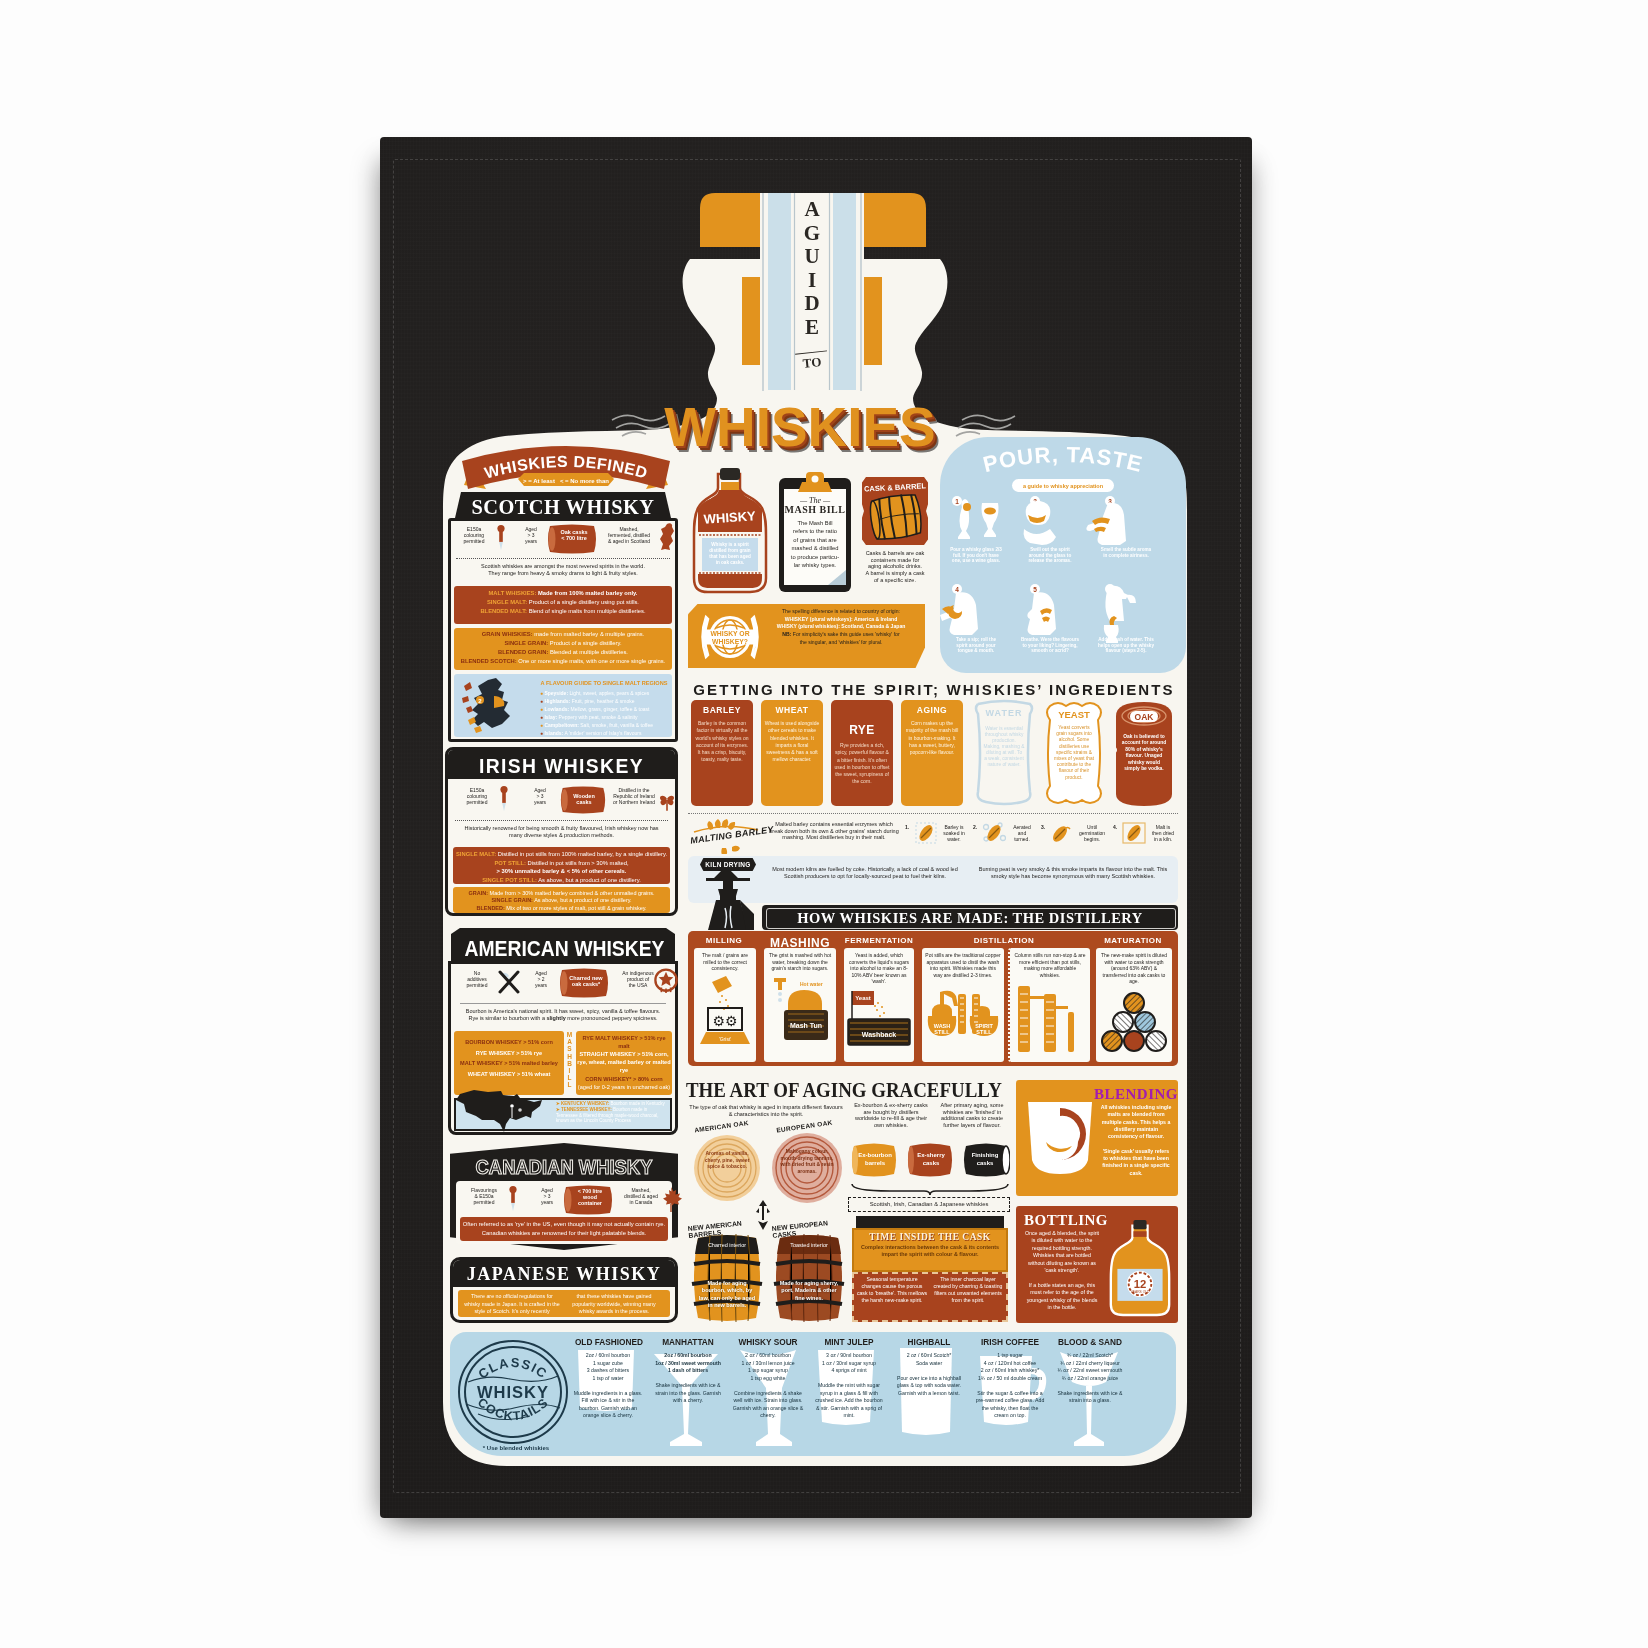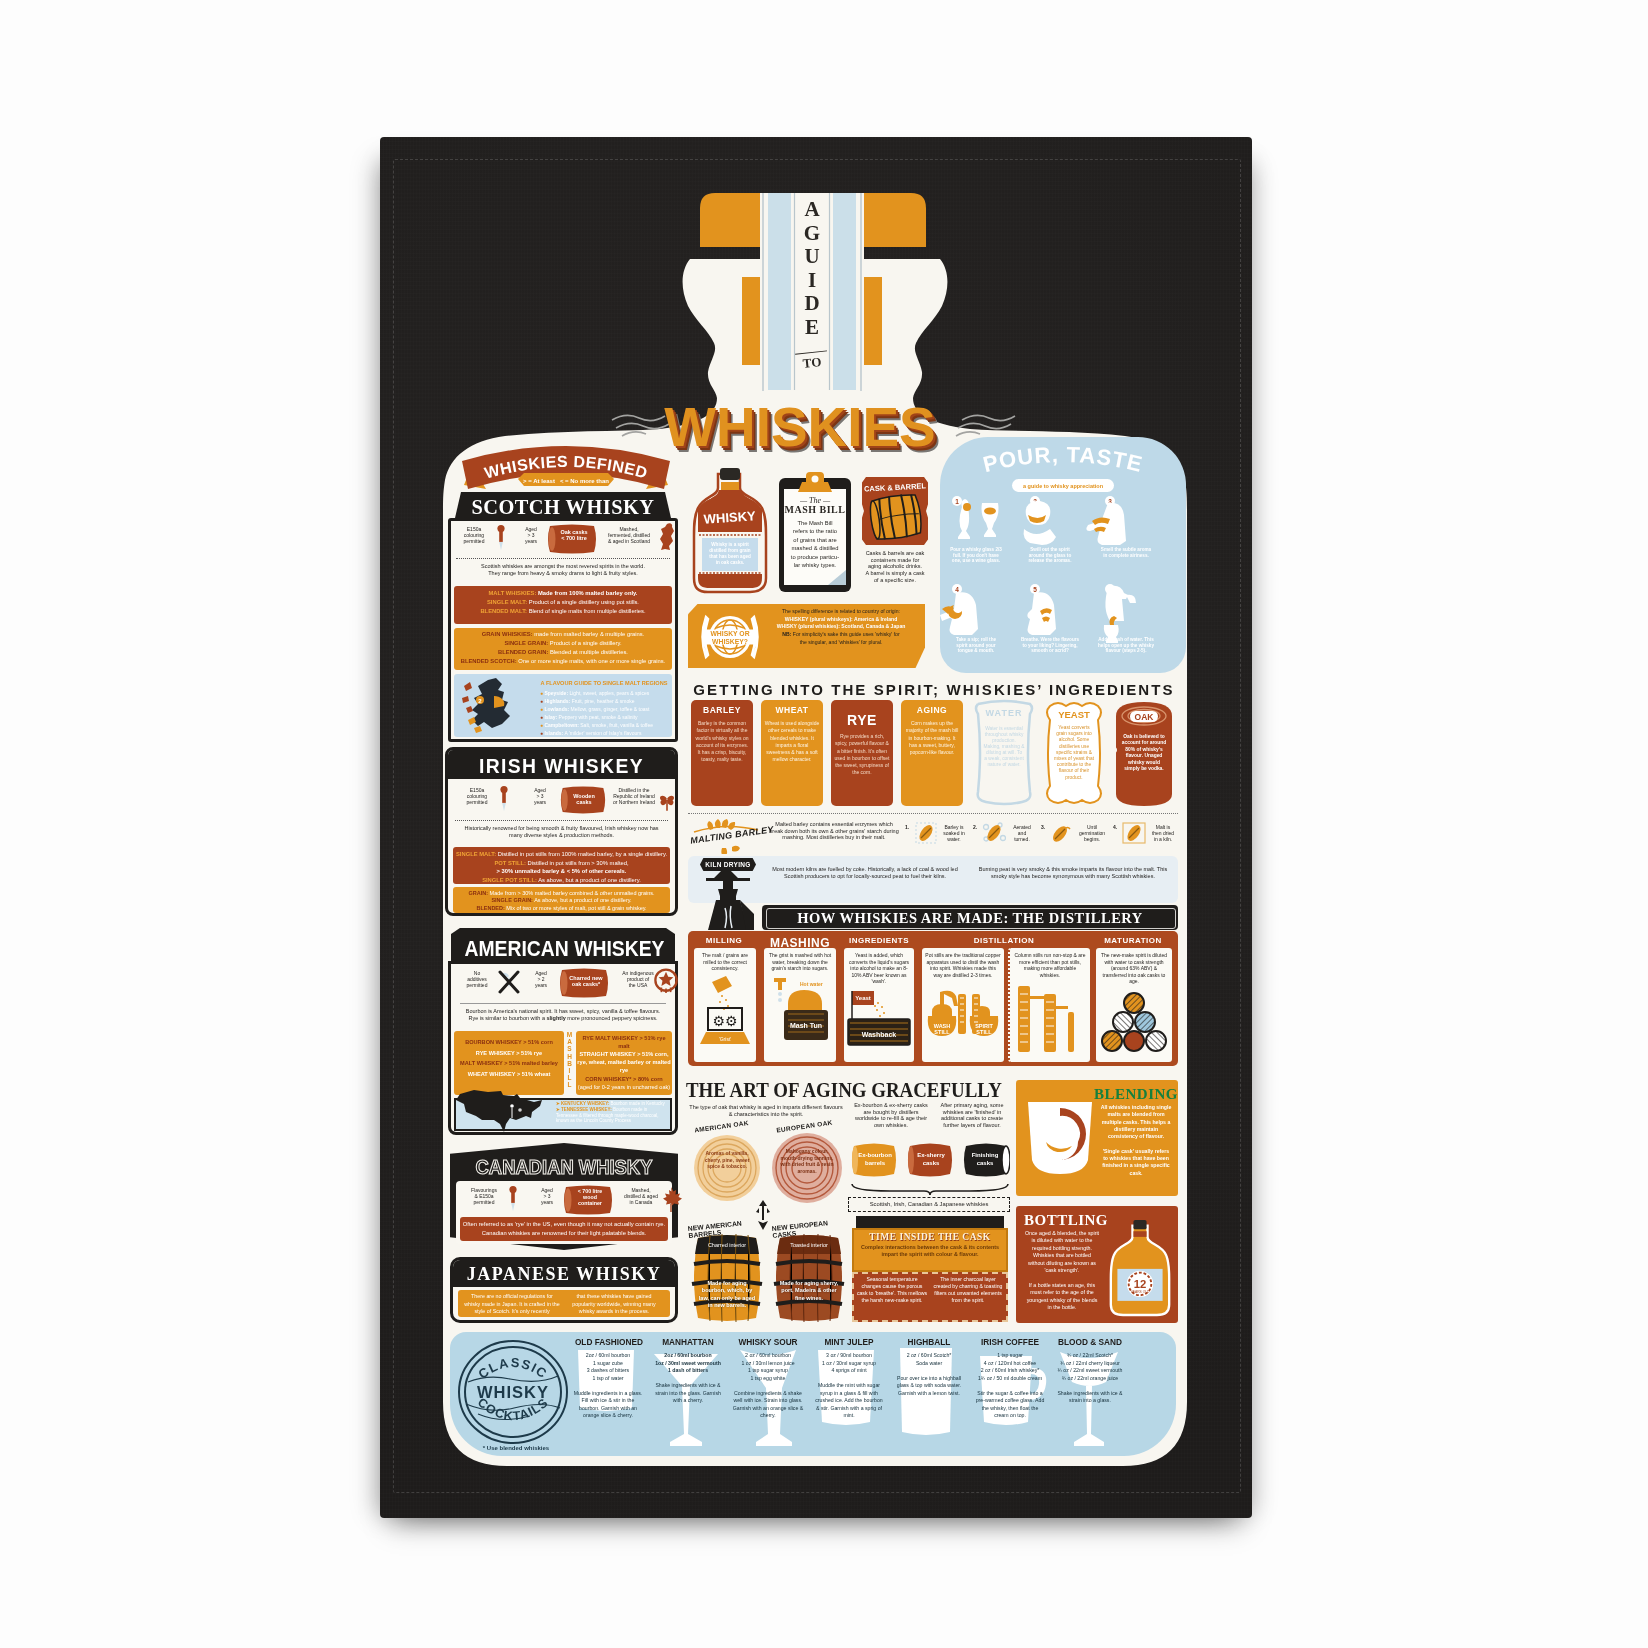--- a/index.html
+++ b/index.html
@@ -322,21 +322,21 @@
 
 <div class="a rdblk" style="left:691px;top:700px;width:62px;height:106px;border-radius:5px">
       <div class="c b w" style="font-size:8.5px;margin-top:5px;letter-spacing:.5px">BARLEY</div>
       <div class="c" style="font-size:5px;line-height:1.45;color:#f3d9c4;padding:5px 3px">Barley is the common factor in virtually all the world's whisky styles on account of its enzymes. It has a crisp, biscuity, toasty, malty taste.</div>
     </div>
 <div class="a orblk" style="left:761px;top:700px;width:62px;height:106px;border-radius:5px">
       <div class="c b w" style="font-size:8.5px;margin-top:5px;letter-spacing:.5px">WHEAT</div>
       <div class="c" style="font-size:5px;line-height:1.45;color:#fdf3e2;padding:5px 3px">Wheat is used alongside other cereals to make blended whiskies. It imparts a floral sweetness &amp; has a soft mellow character.</div>
     </div>
 <div class="a rdblk" style="left:831px;top:700px;width:62px;height:106px;border-radius:5px">
-      <div class="c b w" style="font-size:14px;margin-top:12px;letter-spacing:.5px">RYE</div>
+      <div class="c b w" style="font-size:12px;margin-top:23px;letter-spacing:.5px">RYE</div>
       <div class="c" style="font-size:5px;line-height:1.45;color:#f3d9c4;padding:5px 3px">Rye provides a rich, spicy, powerful flavour &amp; a bitter finish. It's often used in bourbon to offset the sweet, syrupiness of the corn.</div>
     </div>
 <div class="a orblk" style="left:901px;top:700px;width:62px;height:106px;border-radius:5px">
       <div class="c b w" style="font-size:8.5px;margin-top:5px;letter-spacing:.5px">AGING</div>
       <div class="c" style="font-size:5px;line-height:1.45;color:#fdf3e2;padding:5px 3px">Corn makes up the majority of the mash bill in bourbon-making. It has a sweet, buttery, popcorn-like flavour.</div>
     </div>
 <svg class="a" style="left:972px;top:698px" width="64" height="110" viewBox="0 0 64 110">
       <path d="M6,6 Q32,0 58,6 Q62,10 58,16 Q54,55 58,94 Q60,102 50,104 Q32,108 14,104 Q4,102 6,94 Q10,55 6,16 Q2,10 6,6" fill="none" stroke="#c3d8e4" stroke-width="2.5"></path>
       <text x="32" y="18" text-anchor="middle" font-size="9" font-weight="bold" fill="#c3d8e4" letter-spacing="1">WATER</text>
       <text x="32" y="32" text-anchor="middle" font-size="4.8" fill="#c3d8e4"><tspan x="32" dy="0">Water is essential</tspan><tspan x="32" dy="6">throughout whisky</tspan><tspan x="32" dy="6">production.</tspan><tspan x="32" dy="6">Making, mashing &amp;</tspan><tspan x="32" dy="6">diluting at will. To</tspan><tspan x="32" dy="6">a weak, consistent</tspan><tspan x="32" dy="6">nature of water.</tspan></text>
@@ -421,21 +421,21 @@
 <div class="a t55 c" style="left:772px;top:866px;width:186px">Most modern kilns are fuelled by coke. Historically, a lack of coal &amp; wood led Scottish producers to opt for locally-sourced peat to fuel their kilns.</div>
 <div class="a t55 c" style="left:975px;top:866px;width:196px">Burning peat is very smoky &amp; this smoke imparts its flavour into the malt. This smoky style has become synonymous with many Scottish whiskies.</div>
 
 <div class="a" style="left:762px;top:905px;width:416px;height:25px;background:#1f1d1b;border-radius:4px"></div>
 <div class="a" style="left:766px;top:908px;width:408px;height:19px;border:1px solid #cfcecb;border-radius:3px"></div>
 <div class="a c w" style="left:766px;top:909px;width:408px;font-family:'Liberation Serif',serif;font-weight:bold;font-size:14.5px;letter-spacing:.5px;margin-top:1px">HOW WHISKIES ARE MADE: THE DISTILLERY</div>
 
 <div class="a" style="left:688px;top:931px;width:490px;height:135px;background:#ad4a1f;border-radius:5px"></div>
 <div class="a c b w" style="left:692px;top:936px;width:64px;font-size:8px;letter-spacing:.5px">MILLING</div>
 <div class="a c b w" style="left:762px;top:936px;width:76px;font-size:12px;letter-spacing:.5px">MASHING</div>
-<div class="a c b w" style="left:842px;top:936px;width:74px;font-size:8px;letter-spacing:.5px">INGREDIENTS</div>
+<div class="a c b w" style="left:842px;top:936px;width:74px;font-size:8px;letter-spacing:.5px">FERMENTATION</div>
 <div class="a c b w" style="left:920px;top:936px;width:168px;font-size:8px;letter-spacing:.5px">DISTILLATION</div>
 <div class="a c b w" style="left:1094px;top:936px;width:78px;font-size:8px;letter-spacing:.5px">MATURATION</div>
 <div class="a" style="left:694px;top:948px;width:62px;height:114px;background:#fbfaf5;border-radius:3px">
  <div class="c" style="font-size:5px;line-height:1.3;padding:4px 3px">The malt / grains are milled to the correct consistency.</div>
  <svg width="62" height="72" viewBox="0 0 62 72">
         <path d="M18,6 l14,-6 6,10 -14,7 Z" fill="#e2931e"></path>
         <g fill="#e2931e">
           <circle cx="28" cy="20" r="1"></circle>
           <circle cx="32" cy="24" r="1"></circle>
           <circle cx="26" cy="26" r="1"></circle>
@@ -636,21 +636,21 @@
 <div class="a" style="left:868px;top:1216px;width:8px;height:22px;background:#1f1d1b"></div>
 <div class="a" style="left:988px;top:1216px;width:8px;height:22px;background:#1f1d1b"></div>
 <div class="a" style="left:852px;top:1228px;width:156px;height:44px;background:#e2931e;border:2px solid #c27a10;box-sizing:border-box"></div>
 <div class="a c b" style="left:856px;top:1232px;width:148px;font-family:'Liberation Serif',serif;font-size:9.5px;color:#fdf2dc;letter-spacing:.5px;text-shadow:.7px .7px 0 #8a2f10">TIME INSIDE THE CASK</div>
 <div class="a c" style="left:858px;top:1244px;width:144px;font-size:5.4px;line-height:1.35;color:#6b3a08;font-weight:bold">Complex interactions between the cask &amp; its contents impart the spirit with colour &amp; flavour.</div>
 <div class="a" style="left:852px;top:1272px;width:156px;height:50px;background:#a8431e;border:2px dashed #e8c79a;box-sizing:border-box"></div>
 <div class="a c" style="left:856px;top:1276px;width:72px;font-size:5.2px;line-height:1.35;color:#fff">Seasonal temperature changes cause the porous cask to 'breathe'. This mellows the harsh new-make spirit.</div>
 <div class="a c" style="left:932px;top:1276px;width:72px;font-size:5.2px;line-height:1.35;color:#fff">The inner charcoal layer created by charring &amp; toasting filters out unwanted elements from the spirit.</div>
 
 <div class="a" style="left:1016px;top:1080px;width:162px;height:116px;background:#e2931e;border-radius:3px"></div>
-<div class="a b" style="left:1094px;top:1086px;width:80px;font-family:'Liberation Serif',serif;font-size:15px;color:#15803d;letter-spacing:.5px">BLENDING</div>
+<div class="a b" style="left:1094px;top:1086px;width:80px;font-family:'Liberation Serif',serif;font-size:15px;color:#a21caf;letter-spacing:.5px">BLENDING</div>
 <svg class="a" style="left:1024px;top:1096px" width="72" height="94" viewBox="0 0 72 94">
       <path d="M4,6 L68,6 64,64 Q60,78 36,78 Q12,78 8,64 Z" fill="#fff"></path>
       <circle cx="36" cy="38" r="27" fill="#fff"></circle>
       <path d="M36,12 A26,26 0 0 1 62,38 A26,26 0 0 1 36,64 A18,18 0 0 0 54,46 A18,18 0 0 0 36,20 Z" fill="#a8431e"></path>
       <path d="M22,46 a14,12 0 0 0 26,4 a20,18 0 0 1 -26,-4" fill="#e2931e"></path>
       <path d="M30,56 a8,6 0 0 0 12,2" fill="none" stroke="#fff" stroke-width="2"></path>
     </svg>
 <div class="a c" style="left:1100px;top:1104px;width:72px;font-size:5.2px;line-height:1.4;color:#fff;font-weight:bold">All whiskies including single malts are blended from multiple casks. This helps a distillery maintain consistency of flavour.<br><br>'Single cask' usually refers to whiskies that have been finished in a single specific cask.</div>
 
 <div class="a" style="left:1016px;top:1206px;width:162px;height:117px;background:#a8431e;border-radius:3px"></div>

